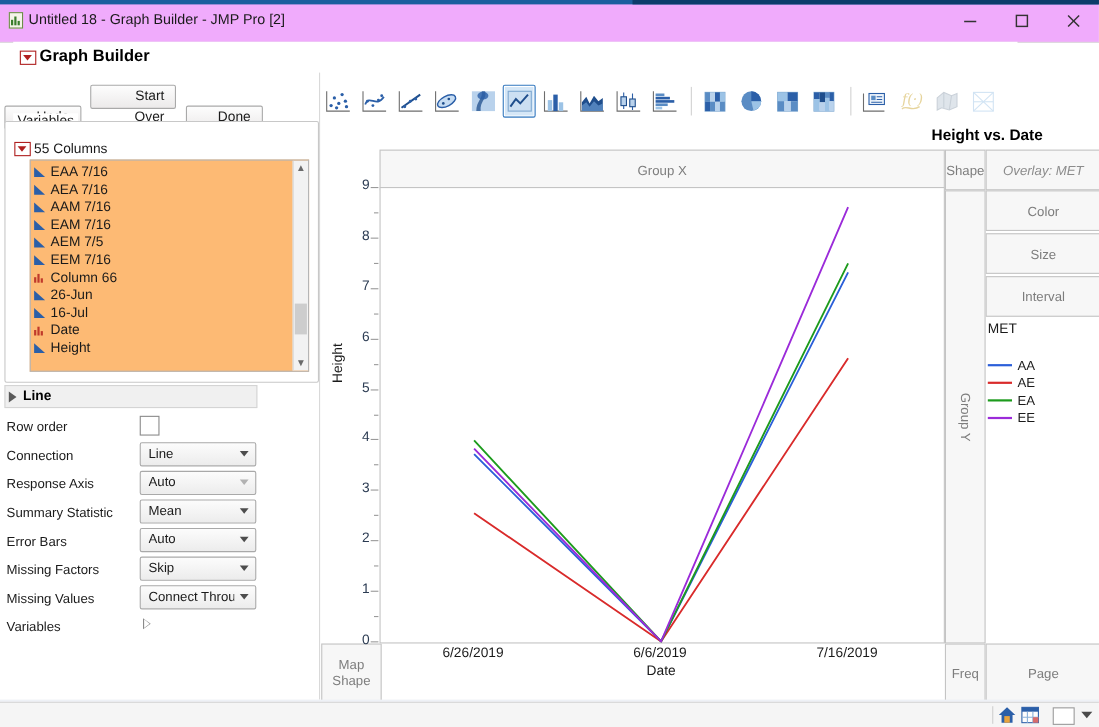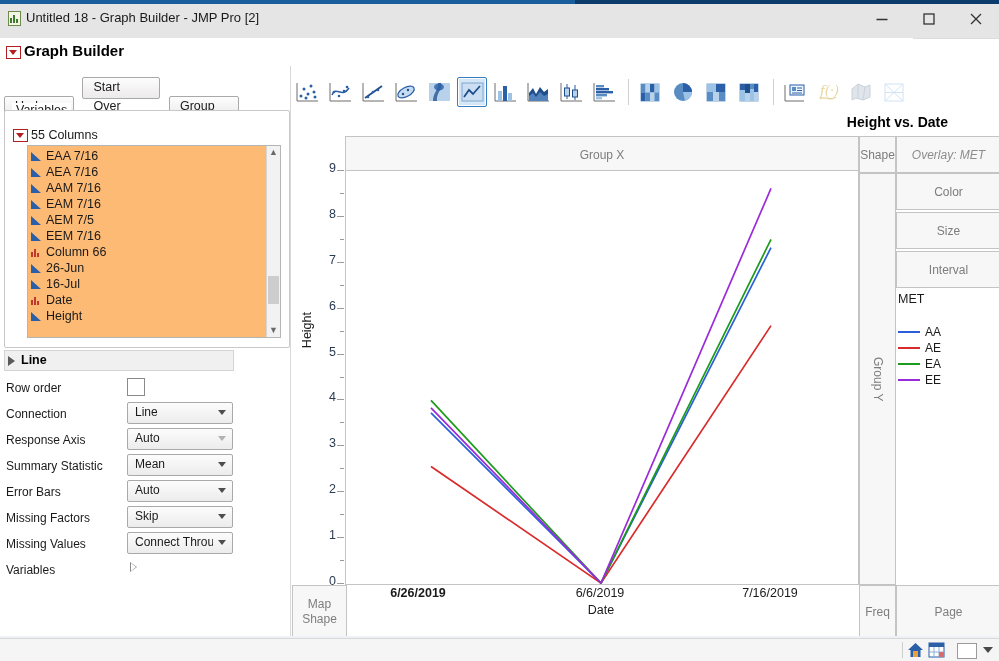--- a/index.html
+++ b/index.html
@@ -5,42 +5,42 @@
   html,body{margin:0;padding:0;}
   body{
     width:999px;height:661px;overflow:hidden;
     font-family:"Liberation Sans",sans-serif;
     background:#ffffff;color:#000;
     -webkit-font-smoothing:antialiased;
   }
   .app{position:relative;width:999px;height:661px;}
 
   
-  .titlebar{position:absolute;left:0;top:0;width:999px;height:38px;background:#e5e5e5;border-bottom:1px solid #dcdcdc;}
+  .titlebar{position:absolute;left:0;top:0;width:999px;height:38px;background:#f0abfc;border-bottom:1px solid #dcdcdc;}
   .tb-stripe{position:absolute;left:0;top:0;width:999px;height:4px;background:#1b5e9e;}
   .tb-stripe2{position:absolute;left:575px;top:0;width:424px;height:4px;background:#0c3c6b;}
   .tb-icon{position:absolute;left:8px;top:11px;width:12px;height:14px;}
   .tb-icon .sheet{position:absolute;left:0;top:0;width:11px;height:13px;background:#f4f4e8;border:1px solid #6d8c4a;}
   .tb-icon .bar{position:absolute;width:2px;background:#3a7d2c;bottom:2px;}
   .tb-title{position:absolute;left:26px;top:10px;font-size:13px;color:#1a1a1a;white-space:nowrap;}
   .winbtn{position:absolute;top:0;width:46px;height:37px;cursor:default;}
   .winbtn svg{position:absolute;left:50%;top:50%;transform:translate(-50%,-50%);}
   #btn-min{right:94px;} #btn-max{right:47px;} #btn-close{right:0px;}
 
   
-  .rpt-header{position:absolute;left:0;top:38px;width:913px;height:27px;background:#fff;}
+  .rpt-header{position:absolute;left:12px;top:38px;width:913px;height:27px;background:#fff;}
   .disc{position:absolute;left:6px;top:8px;width:13px;height:11px;border:1px solid #b02020;background:#fff;}
   .disc:after{content:"";position:absolute;left:2px;top:3px;border-left:4px solid transparent;border-right:4px solid transparent;border-top:5px solid #b02020;}
   .rpt-title{position:absolute;left:24px;top:4px;font-size:15px;font-weight:bold;color:#000;}
 
   
   .btnrow{position:absolute;left:4px;top:77px;}
   .jbtn{display:inline-block;height:20px;line-height:19px;padding:0 10px;margin-right:4px;
         background:linear-gradient(#fdfdfd,#eceaea);border:1px solid #a9a9a9;border-radius:2px;
-        font-size:12.5px;color:#1a1a1a;text-align:left;cursor:default;}
+        font-size:12.5px;color:#1a1a1a;text-align:right;cursor:default;}
 
   
   .toolbar{position:absolute;left:292px;top:74px;height:36px;display:flex;align-items:center;}
   .tsep{width:1px;height:26px;background:#d2d2d2;margin:0 6px;}
   .tbtn{width:28px;height:28px;margin-right:3px;position:relative;display:inline-block;cursor:default;border:1px solid transparent;border-radius:2px;}
   .tbtn.sel{border:1px solid #3a7cc0;background:#d5e7f7;box-shadow:inset 0 0 0 1px #ffffff;}
   .tbtn svg{position:absolute;left:50%;top:50%;transform:translate(-50%,-50%);}
   .tbtn.dim{opacity:.45;}
 
   
@@ -162,21 +162,21 @@
   </div>
 
   <div class="rpt-header">
     <div class="disc"></div>
     <div class="rpt-title">Graph Builder</div>
   </div>
 
   <div class="btnrow">
     <div class="jbtn" style="width:48px;">Undo</div>
     <div class="jbtn" style="width:56px;">Start Over</div>
-    <div class="jbtn" style="width:48px;">Group</div>
+    <div class="jbtn" style="width:48px;">Done</div>
   </div>
 
   <div class="toolbar">
     <div class="tbtn">
       <svg width="24" height="22">
           <polyline points="2,2 2,20 23,20" fill="none" stroke="#6d6d6d" stroke-width="1"></polyline>
         <circle cx="6" cy="15" r="1.5" fill="#2b5fa8"></circle>
           <circle cx="9" cy="8" r="1.5" fill="#2b5fa8"></circle>
         <circle cx="13" cy="13" r="1.5" fill="#2b5fa8"></circle>
           <circle cx="16" cy="5" r="1.5" fill="#2b5fa8"></circle>
@@ -523,21 +523,21 @@
         <div class="ytickmark" style="top: 149.778px;"></div>
         <div class="ytickmark minor" style="top: 126.833px;"></div>
         <div class="ytick" style="top: 94.8889px; left: 18px; width: 26px;">8</div>
         <div class="ytickmark" style="top: 103.889px;"></div>
         <div class="ytickmark minor" style="top: 80.9444px;"></div>
         <div class="ytick" style="top: 49px; left: 18px; width: 26px;">9</div>
         <div class="ytickmark" style="top: 58px;"></div>
       </div>
     <div class="axis-y-title">Height</div>
     <div id="xticks">
-        <div class="xtick" style="left: 81px; width: 90px; font-weight: bold;">6/26/2019</div>
+        <div class="xtick" style="left: 93px; width: 90px;">6/26/2019</div>
         <div class="xtick" style="left: 263px; width: 90px;">6/6/2019</div>
         <div class="xtick" style="left: 433px; width: 90px;">7/16/2019</div>
       </div>
     <div class="xaxis-title">Date</div>
 
     <div class="legend">
       <div class="legend-title">MET</div>
       <div id="legend-rows">
           <div class="legrow">
             <div class="legswatch" style="background: rgb(43, 95, 217);"></div>

